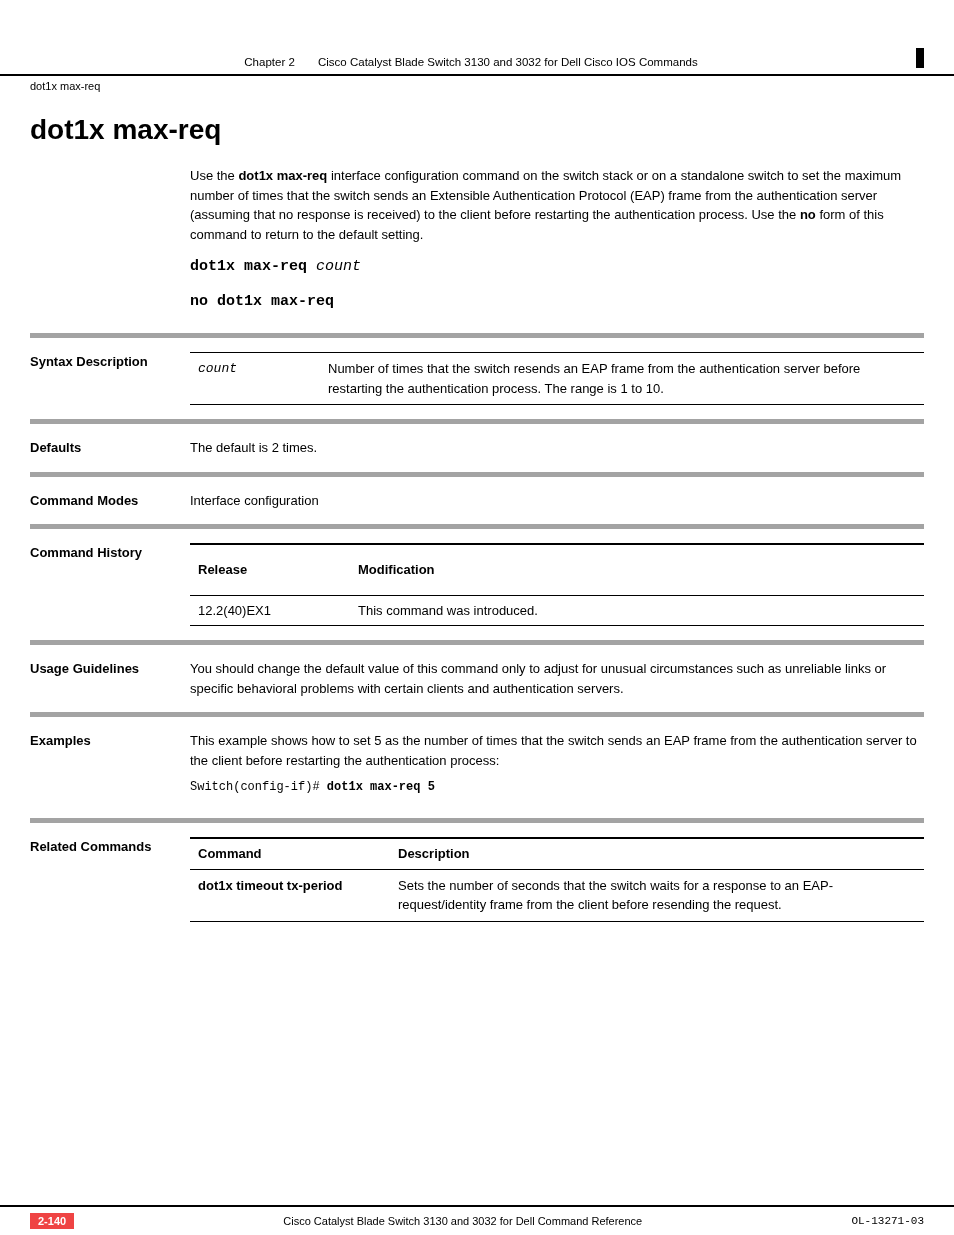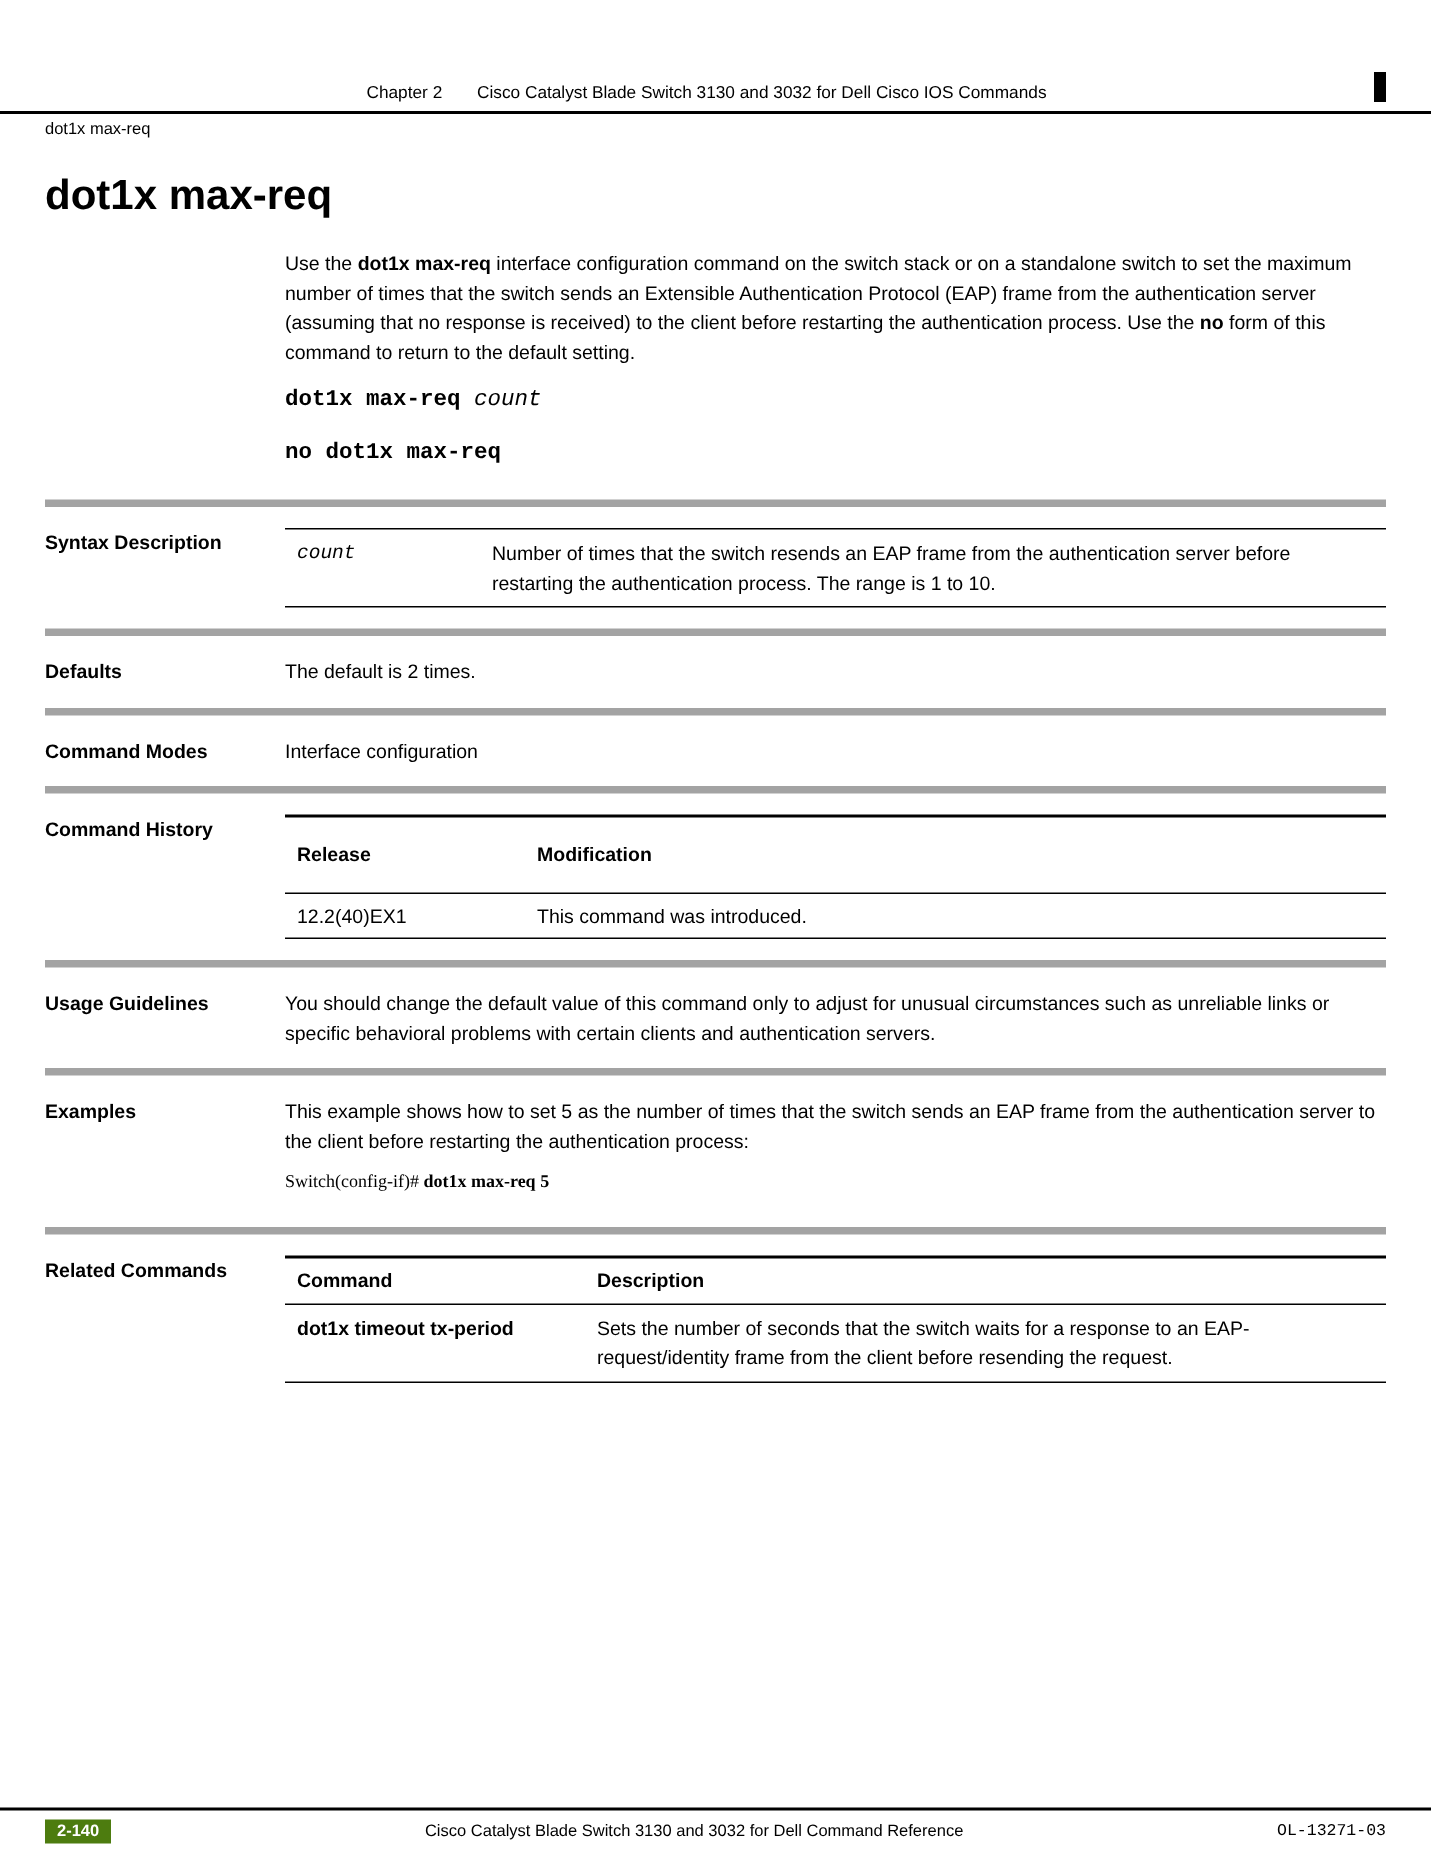--- a/index.html
+++ b/index.html
@@ -168,21 +168,21 @@
     .related-table tr:last-child {
       border-bottom: 1.5px solid #000;
     }
     .related-table td:first-child {
       width: 200px;
       color: #0000cc;
     }
 
     
     .code-example {
-      font-family: Liberation Serif, serif;
+      font-family: Liberation Mono, monospace;
       font-size: 12px;
       margin: 8px 0;
     }
     .code-example .bold-code {
       font-weight: bold;
     }
 
     
     .page-footer {
       position: absolute;
@@ -190,21 +190,21 @@
       left: 0;
       right: 0;
       border-top: 2px solid #000;
       display: flex;
       justify-content: space-between;
       align-items: center;
       padding: 6px 30px;
       font-size: 11px;
     }
     .page-number-box {
-      background: #4d7c0f;
+      background: #ef4444;
       color: #fff;
       padding: 2px 8px;
       font-size: 11px;
       font-weight: bold;
     }
     .footer-center {
       font-size: 11px;
     }
     .footer-right {
       font-size: 11px;

